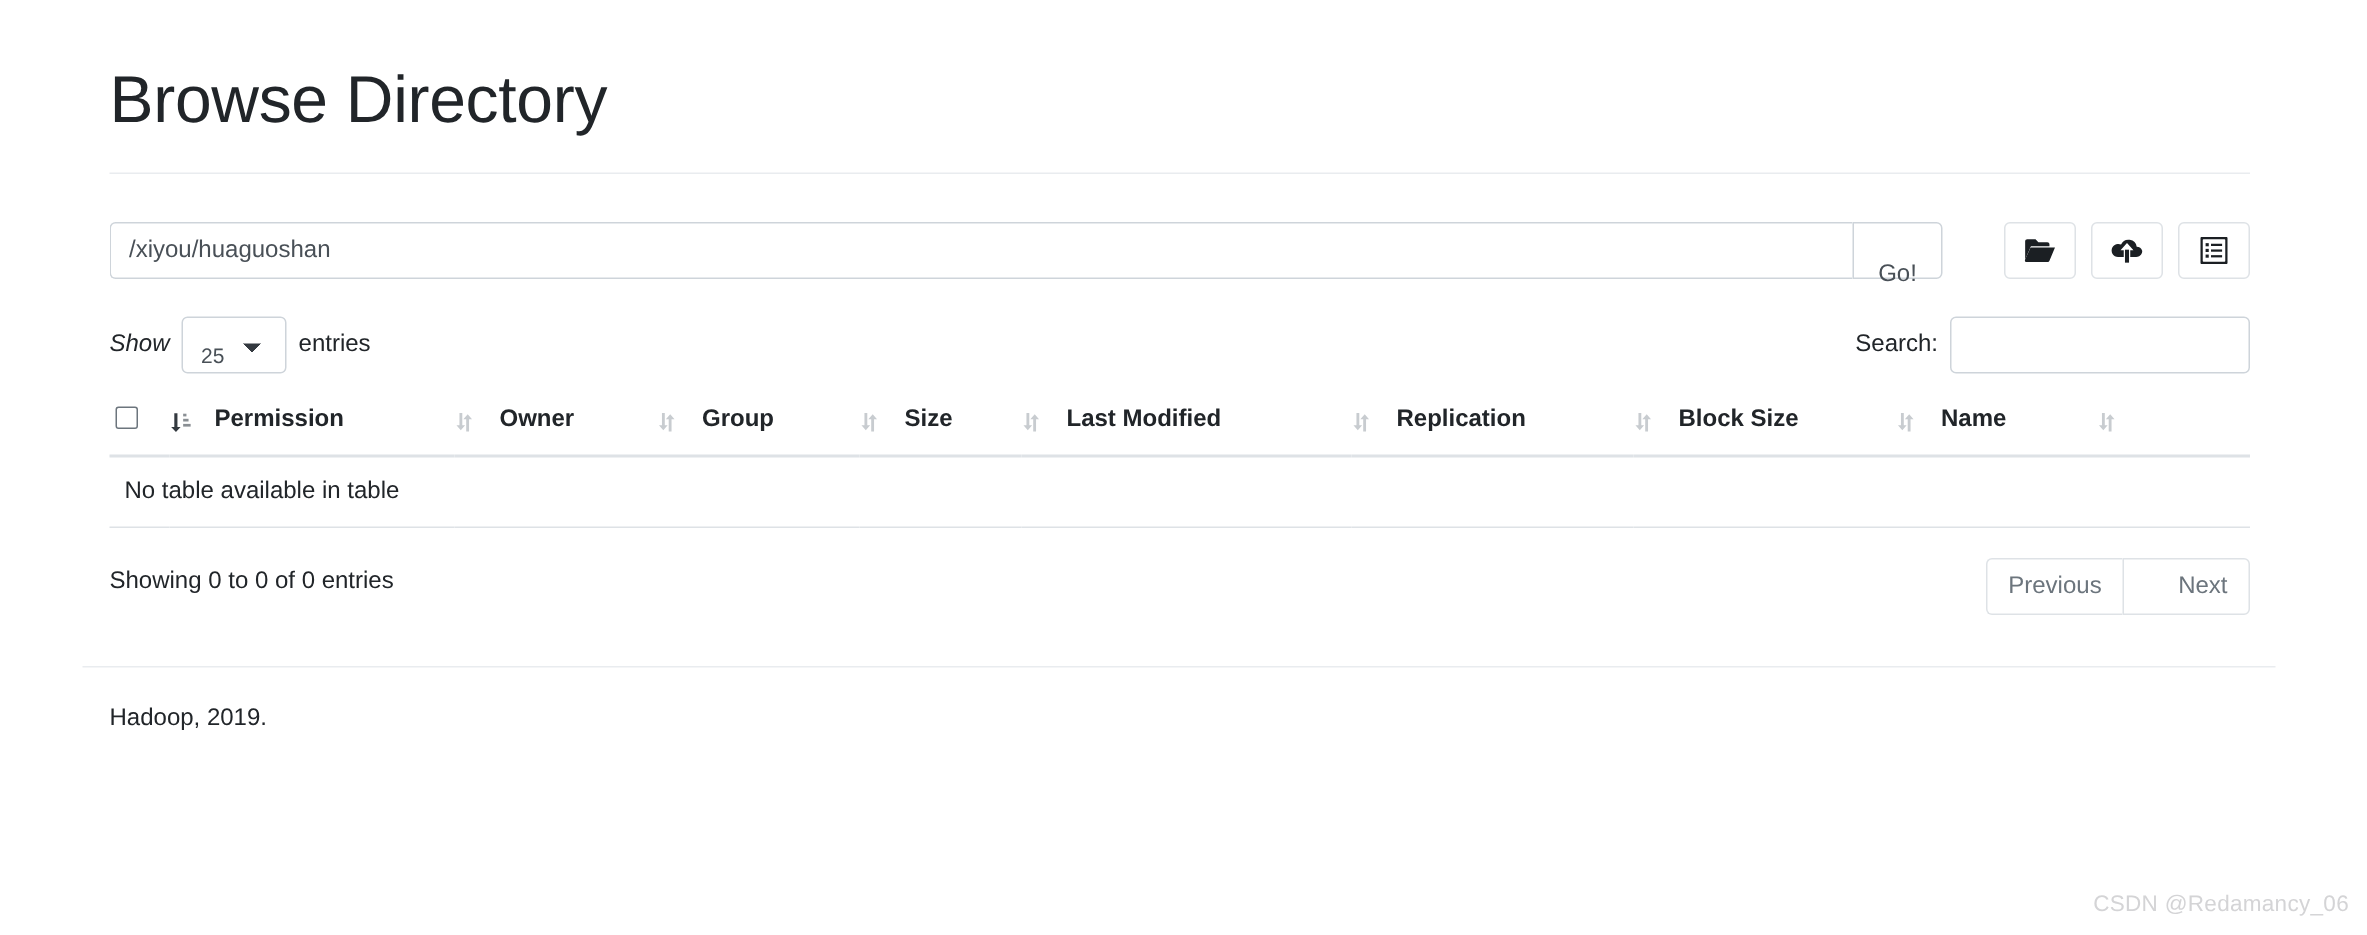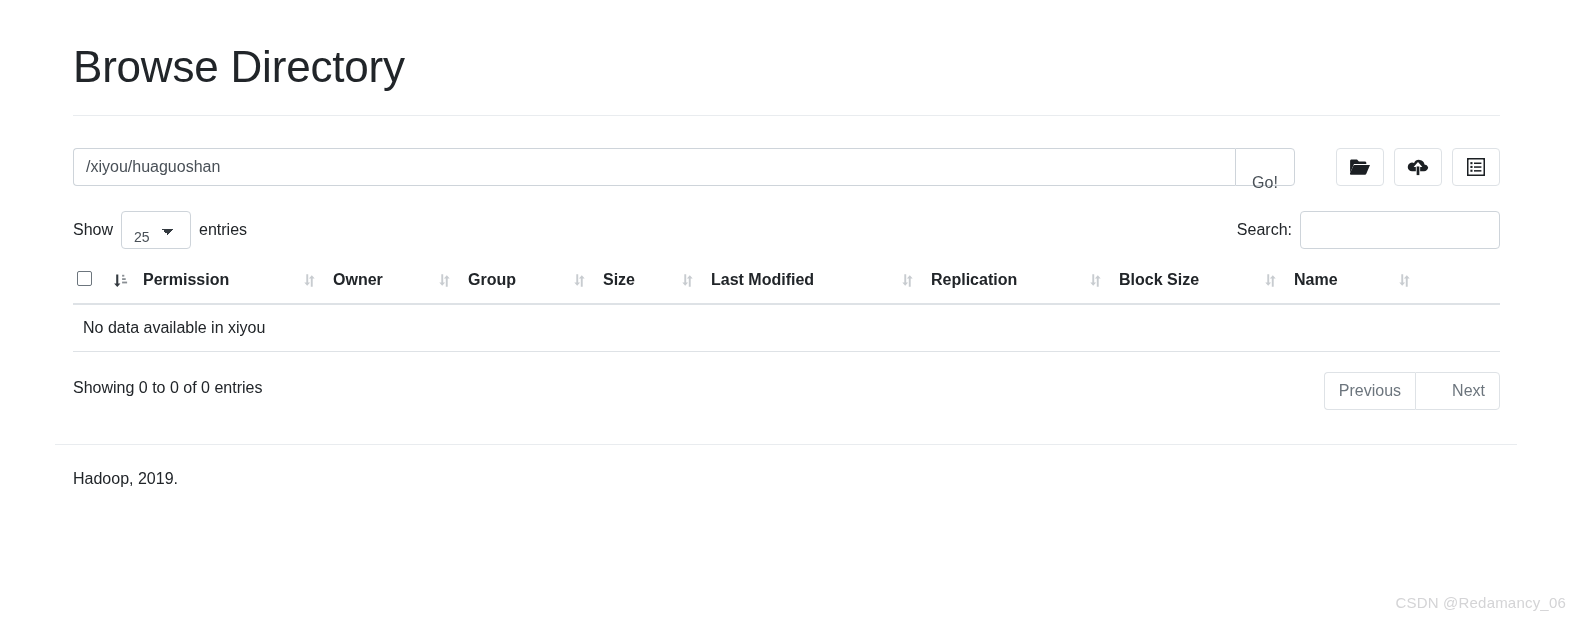--- a/index.html
+++ b/index.html
@@ -128,21 +128,21 @@
   .length-ctrl {
     position: absolute;
     left: 0;
     top: 0;
     display: flex;
     align-items: center;
     font-size: 16px;
     color: #212529;
     line-height: 1;
   }
-  .length-ctrl .lbl-pre { margin-right: 8px; }
+  .length-ctrl .lbl-pre { margin-right: 8px; font-style: italic; }
   .length-ctrl .lbl-post { margin-left: 8px; }
 
   .length-select {
     width: 70px;
     height: 38px;
     border: 1px solid #ced4da;
     border-radius: 4px;
     background: #fff;
     font-size: 14px;
     color: #495057;
@@ -205,21 +205,21 @@
     font-weight: bold;
     color: #212529;
     padding: 0 0 14px 0;
     border-bottom: 2px solid #dee2e6;
     vertical-align: bottom;
     white-space: nowrap;
   }
 
   .th-inner {
     display: flex;
-    align-items: center;
+    align-items: flex-end;
   }
 
   .sort-icon {
     display: inline-block;
     width: 16px;
     margin-right: 14px;
     flex: 0 0 16px;
   }
   .sort-icon svg { display: block; }
 
@@ -486,21 +486,21 @@
                     <path d="M3.3 1.3v8.2H1.3l2.9 3.3 2.9-3.3H5.2V1.3z" fill="#c8ccd0"></path>
                     <path d="M9.7 13.7V5.5h2L8.8 2.2 5.9 5.5h1.9v8.2z" fill="#c8ccd0"></path>
                   </svg>
                 </span>
               </div>
             </th>
           </tr>
         </thead>
         <tbody>
           <tr>
-            <td class="empty-cell" colspan="9">No data available in xiyou</td>
+            <td class="empty-cell" colspan="9">No table available in table</td>
           </tr>
         </tbody>
       </table>
     </div>
 
     <div class="table-footer">
       <div class="info-text">Showing 0 to 0 of 0 entries</div>
       <div class="pager">
         <button class="pager-btn prev">Previous</button>
         <button class="pager-btn next">Next</button>

